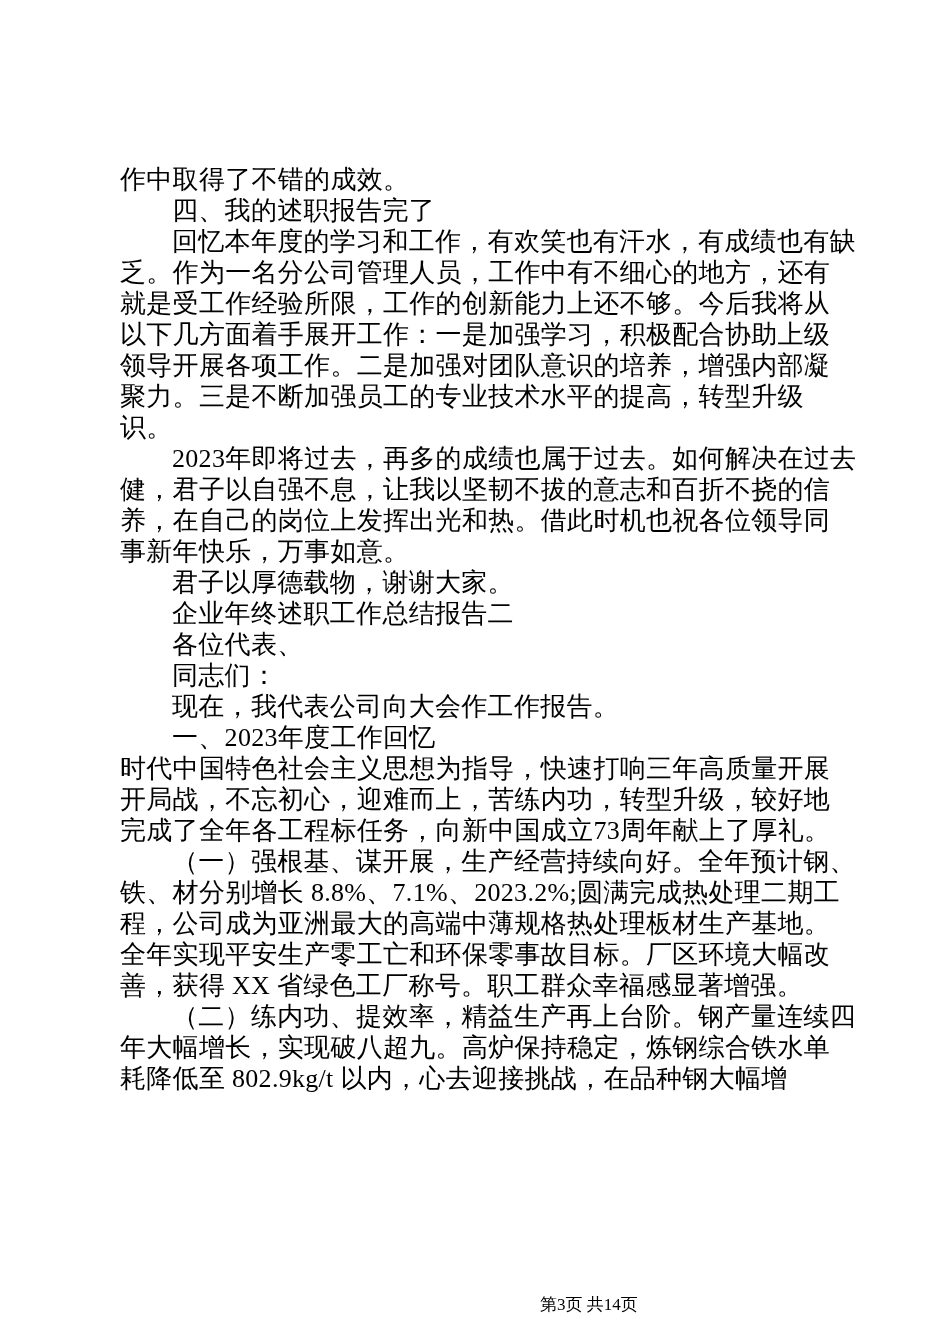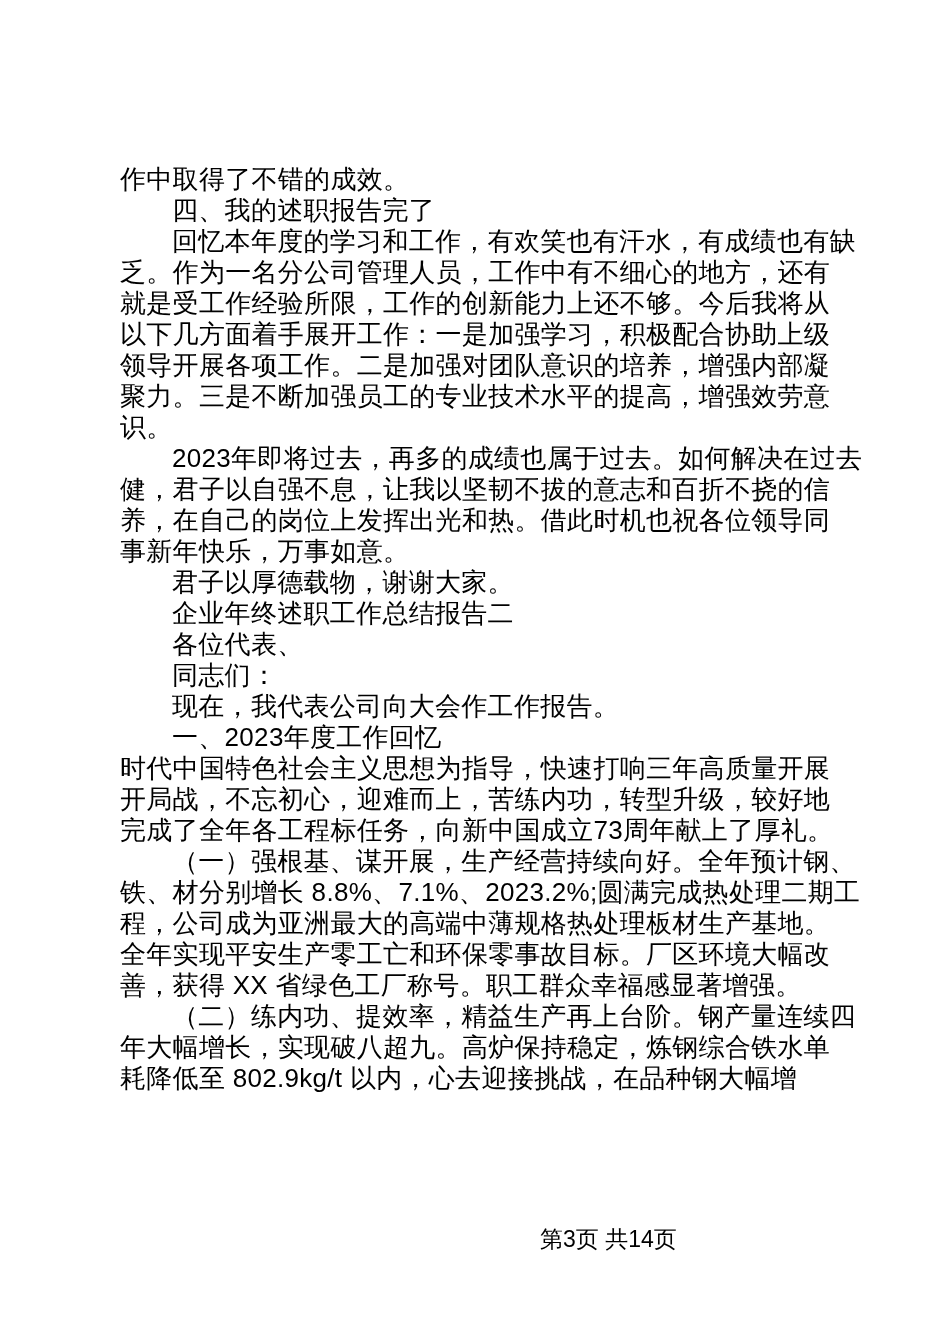--- a/index.html
+++ b/index.html
@@ -6,59 +6,59 @@
     margin: 0;
     padding: 0;
     background: #ffffff;
   }
   .page {
     position: relative;
     width: 950px;
     height: 1344px;
     background: #ffffff;
     overflow: hidden;
-    font-family: Liberation Sans, sans-serif;
+    font-family: Liberation Serif, serif;
     color: #000000;
   }
   .content {
     position: absolute;
     left: 120px;
     top: 164px;
     width: 716px;
   }
   .line {
     font-size: 26px;
     line-height: 31px;
     white-space: nowrap;
     letter-spacing: 0.3px;
   }
   .line.indent {
     padding-left: 52px;
   }
   .footer {
     position: absolute;
     left: 540px;
-    top: 1228px;
-    font-size: 23px;
+    top: 1294px;
+    font-size: 17px;
     line-height: 22px;
   }
 </style>
 </head>
 <body>
 
 <div class="page">
   <div class="content" id="content">
       <div class="line">作中取得了不错的成效。</div>
       <div class="line indent">四、我的述职报告完了</div>
       <div class="line indent">回忆本年度的学习和工作，有欢笑也有汗水，有成绩也有缺</div>
       <div class="line">乏。作为一名分公司管理人员，工作中有不细心的地方，还有</div>
       <div class="line">就是受工作经验所限，工作的创新能力上还不够。今后我将从</div>
       <div class="line">以下几方面着手展开工作：一是加强学习，积极配合协助上级</div>
       <div class="line">领导开展各项工作。二是加强对团队意识的培养，增强内部凝</div>
-      <div class="line">聚力。三是不断加强员工的专业技术水平的提高，增强效劳意</div>
+      <div class="line">聚力。三是不断加强员工的专业技术水平的提高，转型升级</div>
       <div class="line">识。</div>
       <div class="line indent">2023年即将过去，再多的成绩也属于过去。如何解决在过去</div>
       <div class="line">健，君子以自强不息，让我以坚韧不拔的意志和百折不挠的信</div>
       <div class="line">养，在自己的岗位上发挥出光和热。借此时机也祝各位领导同</div>
       <div class="line">事新年快乐，万事如意。</div>
       <div class="line indent">君子以厚德载物，谢谢大家。</div>
       <div class="line indent">企业年终述职工作总结报告二</div>
       <div class="line indent">各位代表、</div>
       <div class="line indent">同志们：</div>
       <div class="line indent">现在，我代表公司向大会作工作报告。</div>

